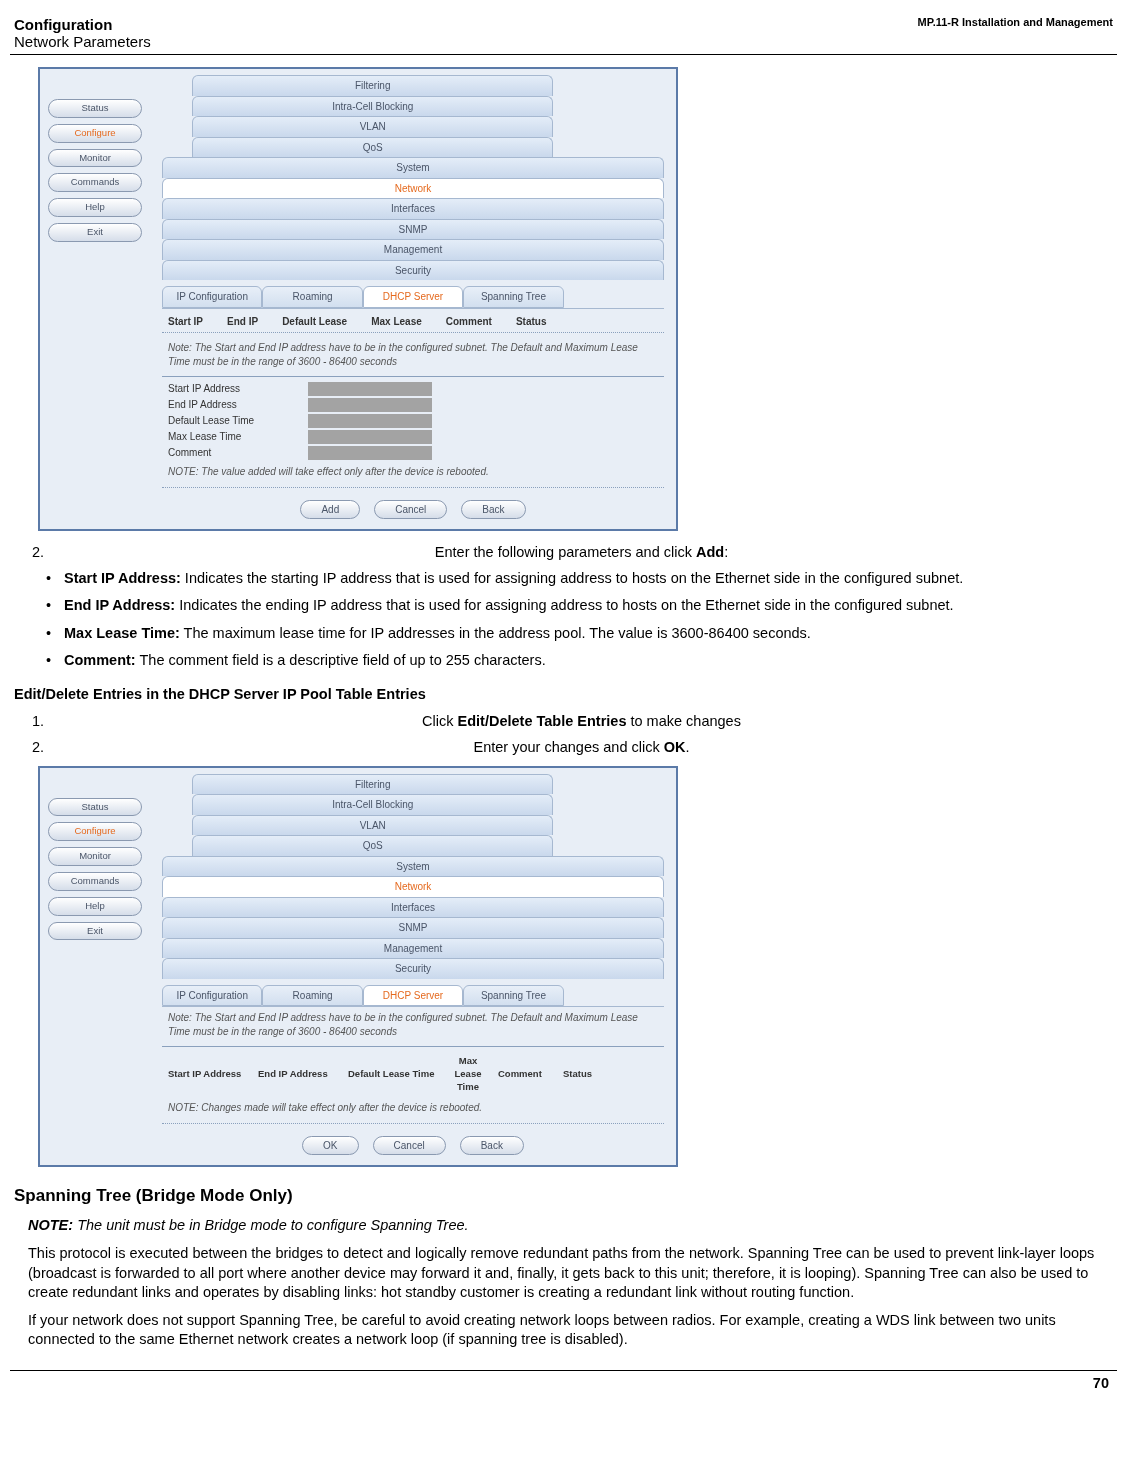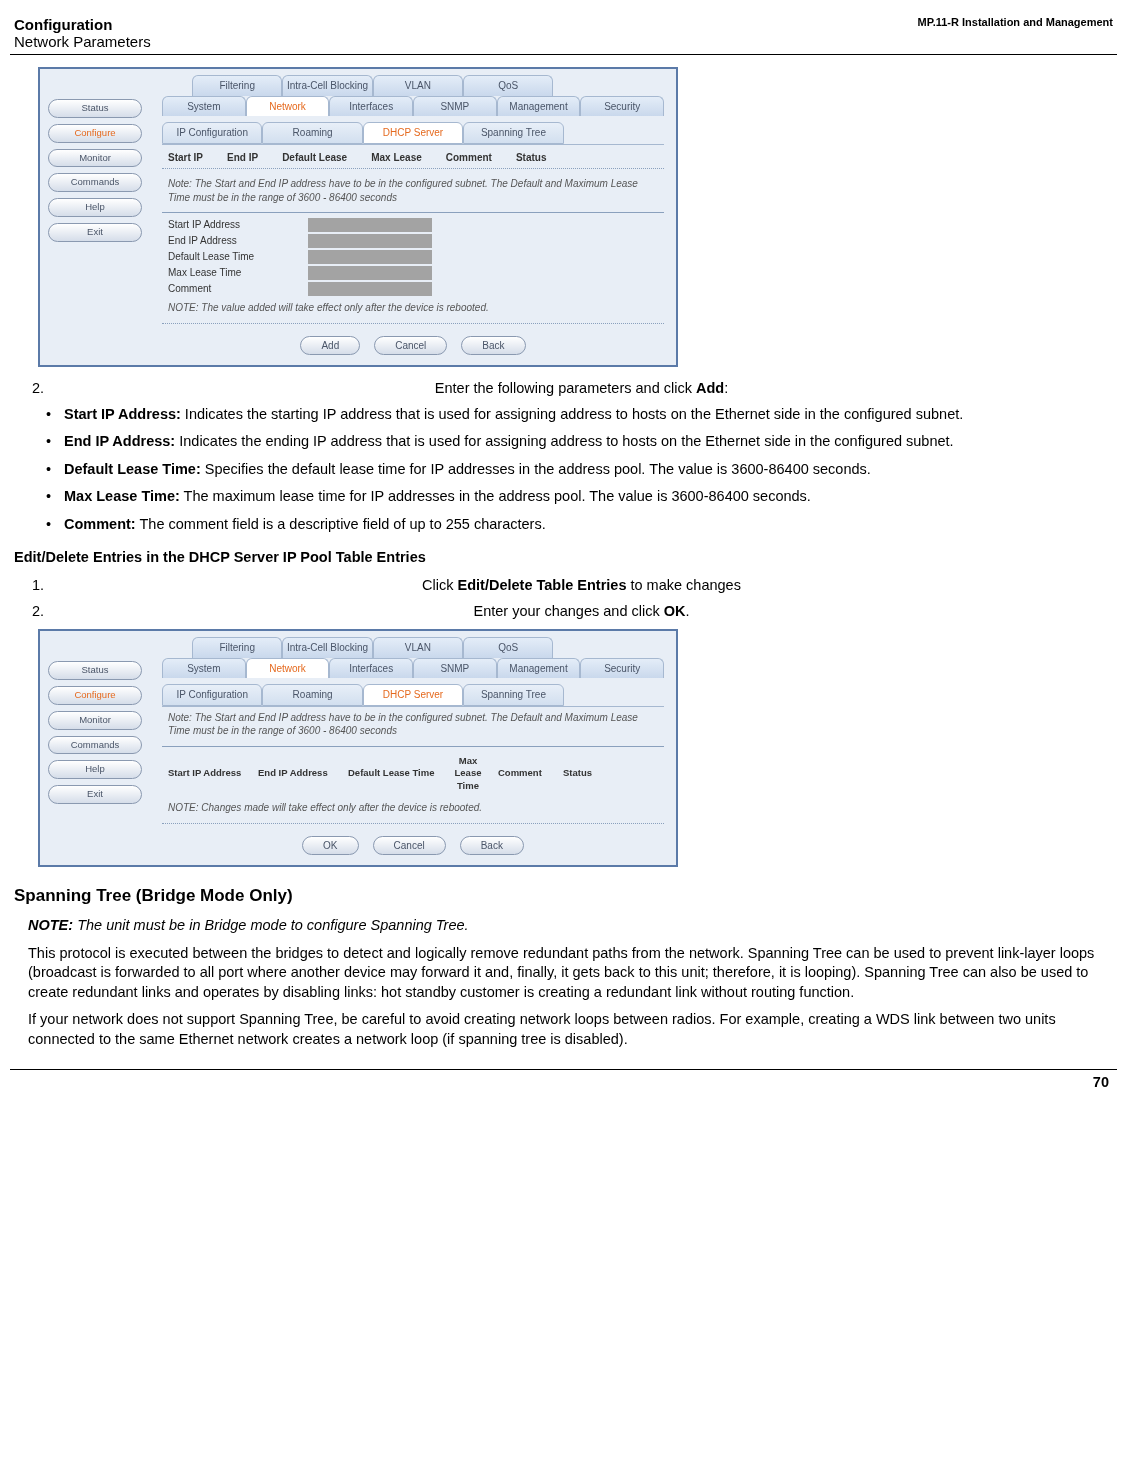--- a/index.html
+++ b/index.html
@@ -12,21 +12,21 @@
   hr.top { border: none; border-top: 1px solid #000; margin-bottom: 12px; }
   hr.bottom { border: none; border-top: 1px solid #000; margin-top: 20px; }
   .page-num { text-align: right; font-weight: bold; padding: 4px 8px; }
   .content { padding: 0 4px; line-height: 1.35; }
   .screenshot { border: 2px solid #5b7aa8; margin: 4px 0 12px 24px; background: #dae6f3; }
   .ss-inner { display: flex; background: #e8eef6; }
   .ss-left { width: 110px; padding: 30px 8px 8px; display: flex; flex-direction: column; gap: 6px; }
   .nav-btn { background: linear-gradient(#fff,#d5dde9); border: 1px solid #8a99b0; border-radius: 10px; font-size: 9.5px; text-align: center; padding: 2px 0; color: #4a5568; }
   .nav-btn.active { color: #e56a1f; }
   .ss-right { flex: 1; padding: 6px 12px 10px; }
-  .tab-row { display: flex; gap: 0; }
+  .tab-row { display: flex; gap: 0; flex-direction: column; }
   .tab { flex: 1; text-align: center; font-size: 10px; background: linear-gradient(#e4edf8,#c9d8ec); border: 1px solid #a6b8d0; border-bottom: none; border-radius: 6px 6px 0 0; padding: 3px 0; color: #4a5568; }
   .tab.active { color: #e56a1f; background: #fff; font-weight: normal; }
   .subtab { flex: 1; text-align: center; font-size: 10px; background: linear-gradient(#e8eff8,#d2dfef); border: 1px solid #a6b8d0; border-radius: 6px 6px 0 0; padding: 3px 12px; color: #4a5568; }
   .subtab.active { color: #e56a1f; background: #fff; }
   .subtab-row { display: flex; gap: 0; margin-top: 6px; width: 80%; }
   .head-row { display: flex; font-size: 10px; font-weight: bold; color: #333; border-top: 1px solid #a6b8d0; padding: 6px 6px 0; gap: 24px; }
   .dotted { border-bottom: 1px dotted #8aa0bd; margin: 4px 0; }
   .solid { border-bottom: 1px solid #8aa0bd; margin: 4px 0; }
   .note-italic { font-size: 10px; font-style: italic; color: #555; padding: 4px 6px; }
   .form-grid { font-size: 10px; color: #333; }
@@ -136,21 +136,20 @@
         </div>
       </div>
     </div>
 
     <ol class="step-list" start="2">
       <li><span>Enter the following parameters and click </span><span class="b">Add</span><span>:</span></li>
     </ol>
     <ul class="bullet-list">
       <li><span class="b">Start IP Address:</span><span> Indicates the starting IP address that is used for assigning address to hosts on the Ethernet side in the configured subnet.</span></li>
       <li><span class="b">End IP Address:</span><span> Indicates the ending IP address that is used for assigning address to hosts on the Ethernet side in the configured subnet.</span></li>
-      <li><span class="b">Default Lease Time:</span><span> Specifies the default lease time for IP addresses in the address pool. The value is 3600-86400 seconds.</span></li>
       <li><span class="b">Max Lease Time:</span><span> The maximum lease time for IP addresses in the address pool. The value is 3600-86400 seconds.</span></li>
       <li><span class="b">Comment:</span><span> The comment field is a descriptive field of up to 255 characters.</span></li>
     </ul>
 
     <div class="section-head">Edit/Delete Entries in the DHCP Server IP Pool Table Entries</div>
     <ol class="step-list">
       <li><span>Click </span><span class="b">Edit/Delete Table Entries</span><span> to make changes</span></li>
       <li><span>Enter your changes and click </span><span class="b">OK</span><span>.</span></li>
     </ol>
 

